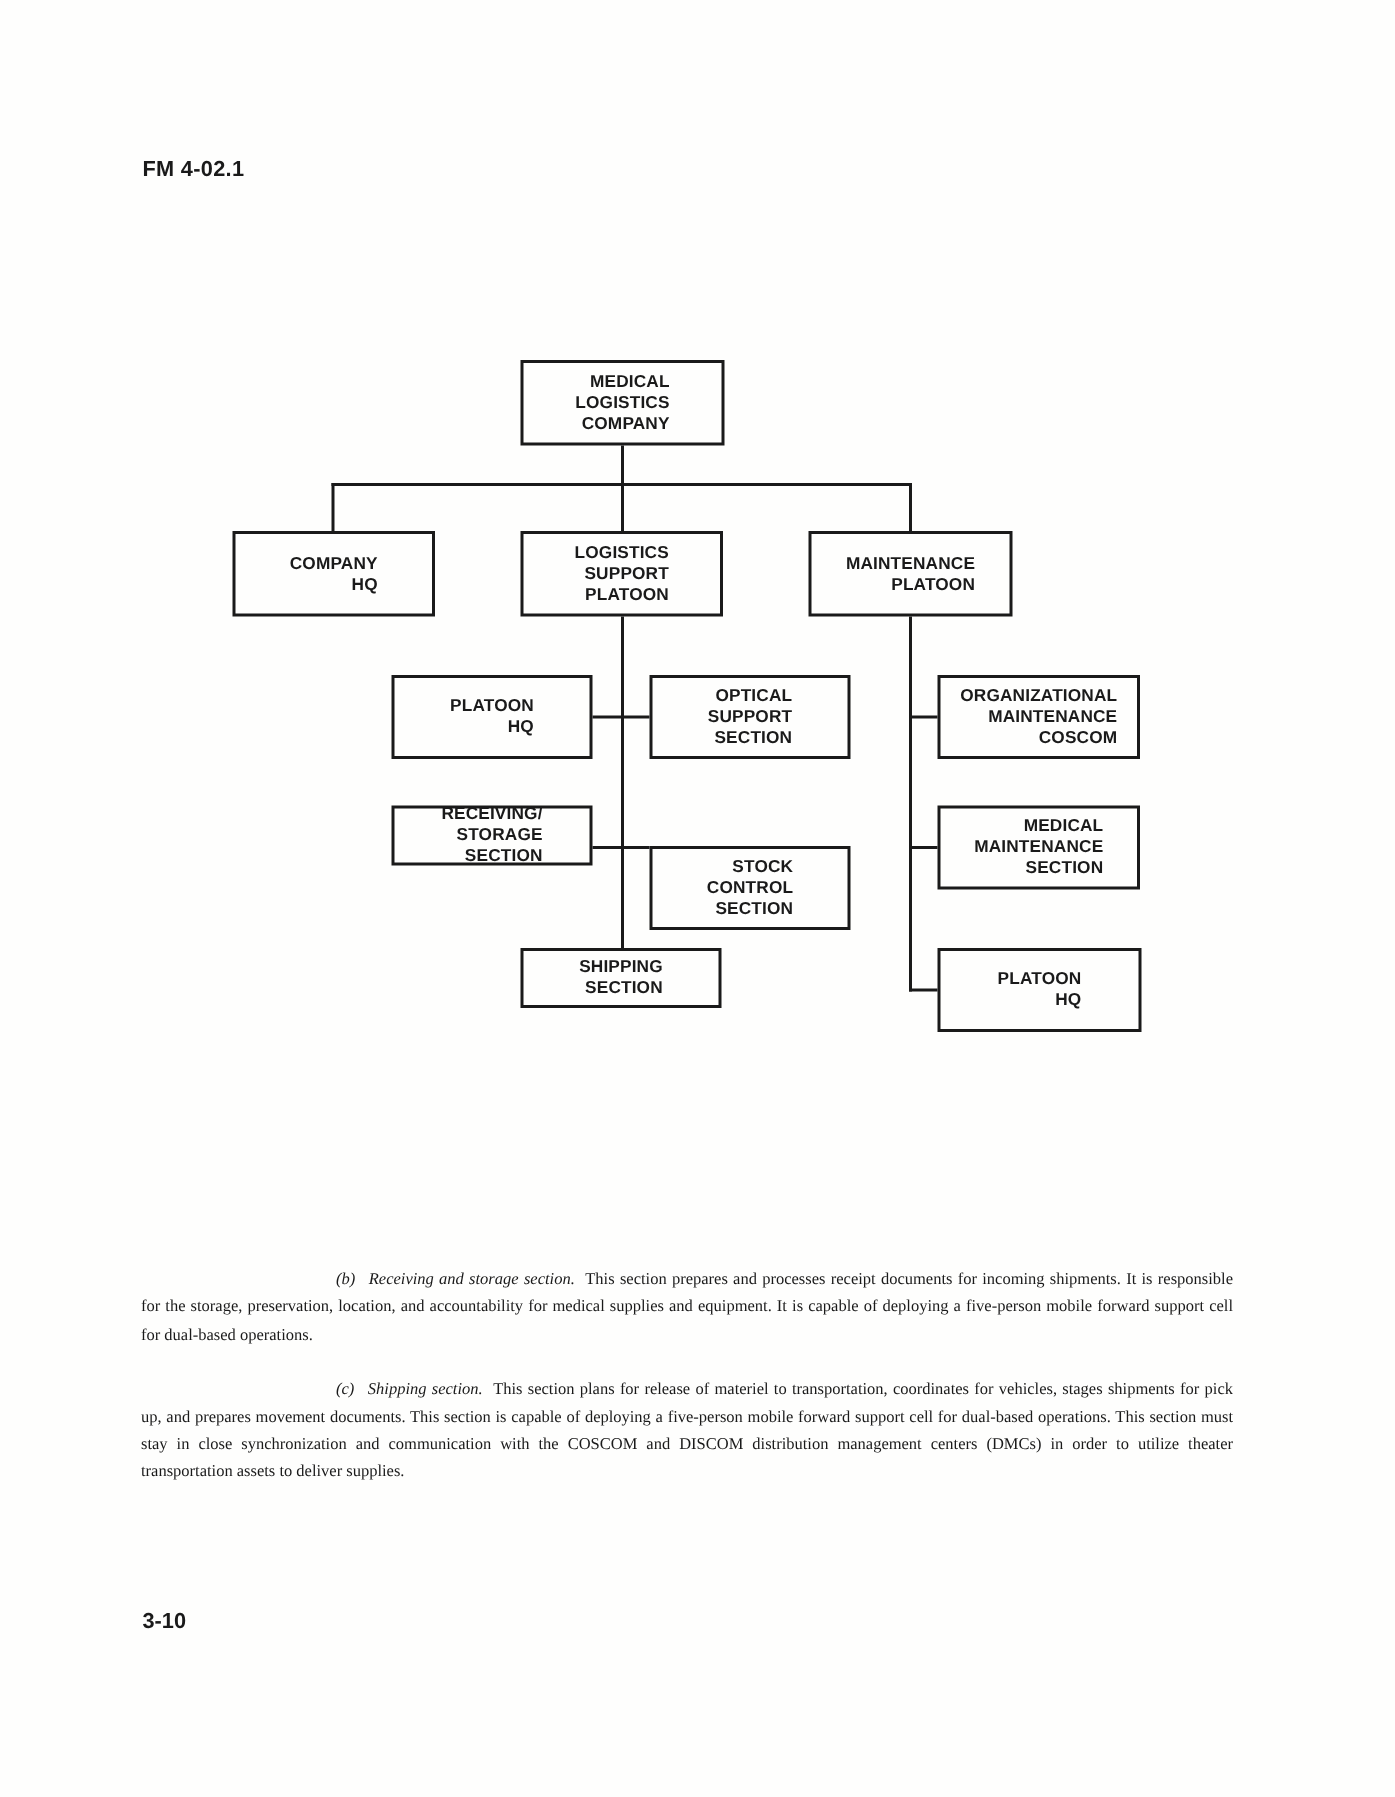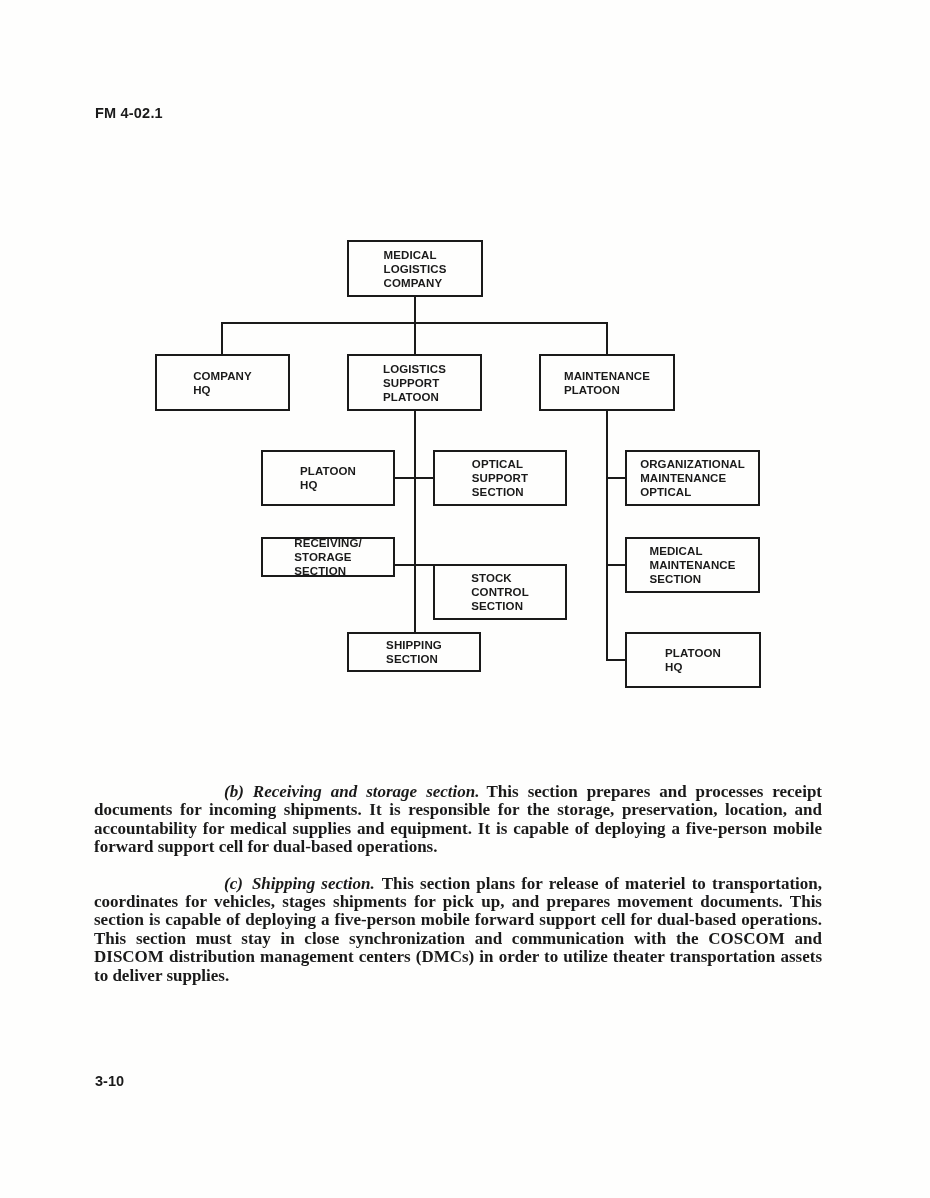--- a/index.html
+++ b/index.html
@@ -26,44 +26,43 @@
     position: absolute; left: 95px; top: 1073px;
     font-family: "Liberation Sans", sans-serif;
     font-weight: bold; font-size: 14.5px;
   }
   .chart { position: absolute; left: 0; top: 0; width: 930px; height: 760px; }
   .node {
     position: absolute;
     border: 2px solid #1a1a1a;
     background: #fefefd;
     display: flex; align-items: center; justify-content: center;
-    text-align: left;
+    text-align: right;
     font-family: "Liberation Sans", sans-serif;
     font-weight: bold;
     font-size: 11.5px;
     line-height: 14px;
     white-space: pre-line;
     letter-spacing: 0.1px;
     box-sizing: border-box;
     z-index: 2;
   }
   .line { position: absolute; background: #1a1a1a; z-index: 1; }
   .figure-caption {
     position: absolute; left: 0; top: 746px; width: 930px;
     text-align: center;
     font-style: italic;
     font-size: 16px;
   }
   .figure-caption .cap-label { margin-right: 8px; }
   .body-text {
-    position: absolute; left: 94px; top: 783px; width: 728px;
-    font-size: 17px;
+    position: absolute; left: 94px; top: 844px; width: 728px;
+    font-size: 11px;
     line-height: 18.4px;
     text-align: justify;
-    font-weight: bold;
   }
   .body-text p {
     margin: 0 0 18px 0;
     text-indent: 130px;
   }
   .para-label { font-style: italic; margin-right: 9px; }
   .para-title { font-style: italic; margin-right: 7px; }
 </style>
 </head>
 <body>
@@ -103,21 +102,21 @@
 
     <div class="node" style="left:261px;top:450px;width:134px;height:56px">PLATOON
 HQ</div>
 
     <div class="node" style="left:433px;top:450px;width:134px;height:56px">OPTICAL
 SUPPORT
 SECTION</div>
 
     <div class="node" style="left:625px;top:450px;width:135px;height:56px">ORGANIZATIONAL
 MAINTENANCE
-OPTICAL</div>
+COSCOM</div>
 
     <div class="node" style="left:261px;top:537px;width:134px;height:40px">RECEIVING/
 STORAGE
 SECTION</div>
 
     <div class="node" style="left:433px;top:564px;width:134px;height:56px">STOCK
 CONTROL
 SECTION</div>
 
     <div class="node" style="left:625px;top:537px;width:135px;height:56px">MEDICAL

